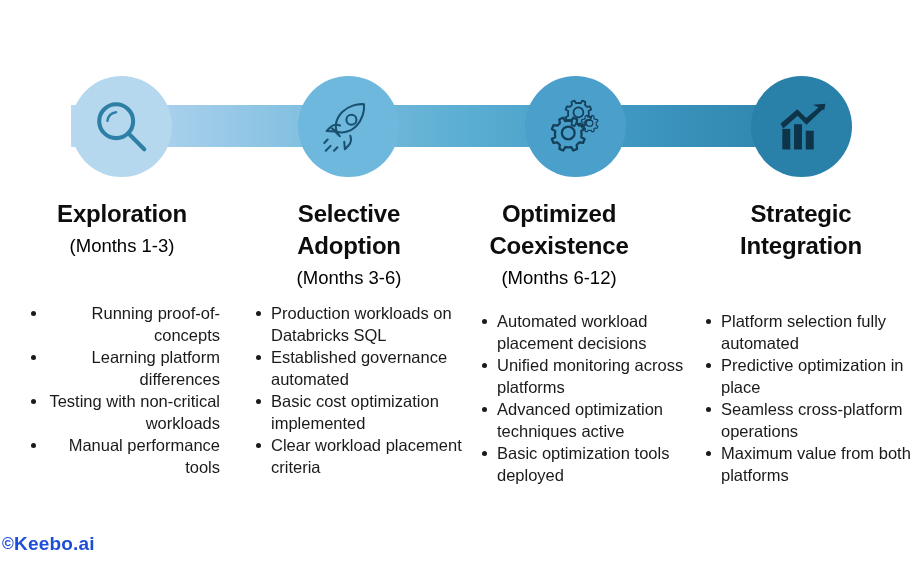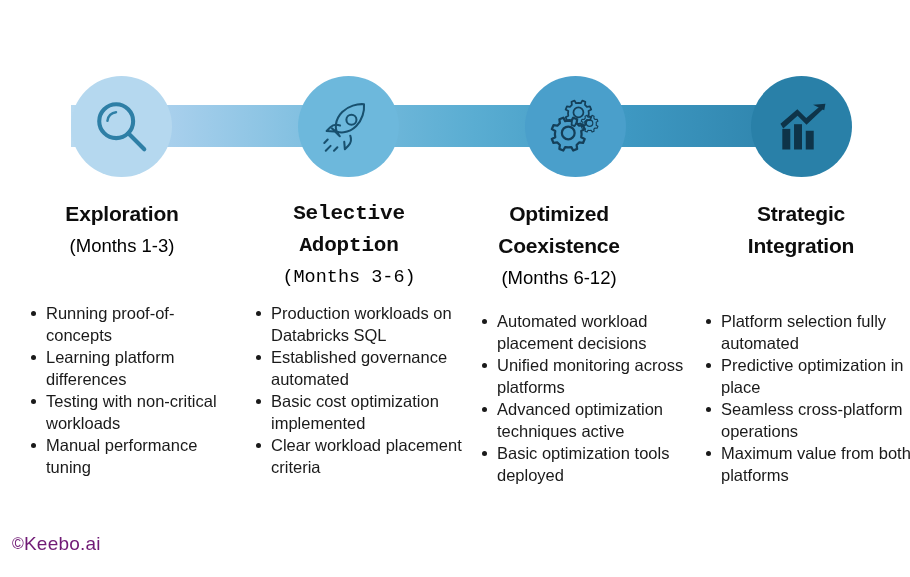--- a/index.html
+++ b/index.html
@@ -56,21 +56,21 @@
   .circle svg { display: block; }
 
   
   .heading {
     position: absolute;
     text-align: center;
     line-height: 1.0;
   }
   .heading .title {
     display: block;
-    font-size: 21px;
+    font-size: 24px;
     font-weight: bold;
     letter-spacing: -0.2px;
     line-height: 32px;
     color: #0d0d0d;
     white-space: pre-line;
   }
   .heading .subtitle {
     display: block;
     font-size: 18.5px;
     font-weight: normal;
@@ -99,25 +99,26 @@
     top: 8px;
     width: 5px;
     height: 5px;
     border-radius: 50%;
     background: #1a1a1a;
   }
 
   
   .watermark {
     position: absolute;
-    left: 12px;
+    left: 2px;
     top: 533px;
     font-size: 19px;
-    color: #701a75;
+    color: #1d4ed8;
     letter-spacing: 0.2px;
+    font-weight: bold;
   }
   .watermark .mark { font-size: 16px; vertical-align: 1px; }
 </style>
 </head>
 <body>
 
 <div id="stage">
 
   <div class="connector-bar"></div>
 
@@ -131,42 +132,42 @@
         </svg>
       </span>
     </div>
   </div>
 
   <div class="heading" style="left:22px; top:198px; width:200px;">
     <span class="title">Exploration</span>
     <span class="subtitle">(Months 1-3)</span>
   </div>
 
-  <ul class="bullets" style="left:24px; top:303px; width:174px;">
+  <ul class="bullets" style="left:24px; top:303px; width:174px;text-align:right;">
     <li>Running proof-of-concepts</li>
     <li>Learning platform differences</li>
     <li>Testing with non-critical workloads</li>
-    <li>Manual performance tuning</li>
+    <li>Manual performance tools</li>
   </ul>
 
   <div class="step" style="left:298px;">
     <div class="circle" style="background:#6db8dc;">
       <span>
         <svg width="62" height="62" viewBox="0 0 64 64" fill="none" stroke="#18506e" stroke-width="2.1" stroke-linecap="round" stroke-linejoin="round">
           <path d="M22.5 41.5C16 35 17.5 24 25 16.5c6.2-6.2 15.6-8.6 22.5-8 0.6 6.9-1.8 16.3-8 22.5-7.5 7.5-18.5 9-25 2.5 0 0 4 4 8 8z"></path>
           <circle cx="34.5" cy="24.5" r="5.2"></circle>
           <path d="M22.8 30.5c-3.6-1.4-7.6-0.7-10.3 2l-3.6 3.6 7.6 0.6"></path>
           <path d="M33.3 41c1.4 3.6 0.7 7.6-2 10.3l-3.6 3.6-0.6-7.6"></path>
           <path d="M13 51.5l-5 5M20 53l-3.5 3.5M10 45l-3.5 3.5"></path>
         </svg>
       </span>
     </div>
   </div>
 
-  <div class="heading" style="left:249px; top:198px; width:200px;font-family:Liberation Mono, monospace;">
+  <div class="heading" style="left:249px; top:198px; width:200px;">
     <span class="title">Selective
 Adoption</span>
     <span class="subtitle">(Months 3-6)</span>
   </div>
 
   <ul class="bullets" style="left:249px; top:303px; width:194px;">
     <li>Production workloads on Databricks SQL</li>
     <li>Established governance automated</li>
     <li>Basic cost optimization implemented</li>
     <li>Clear workload placement criteria</li>

